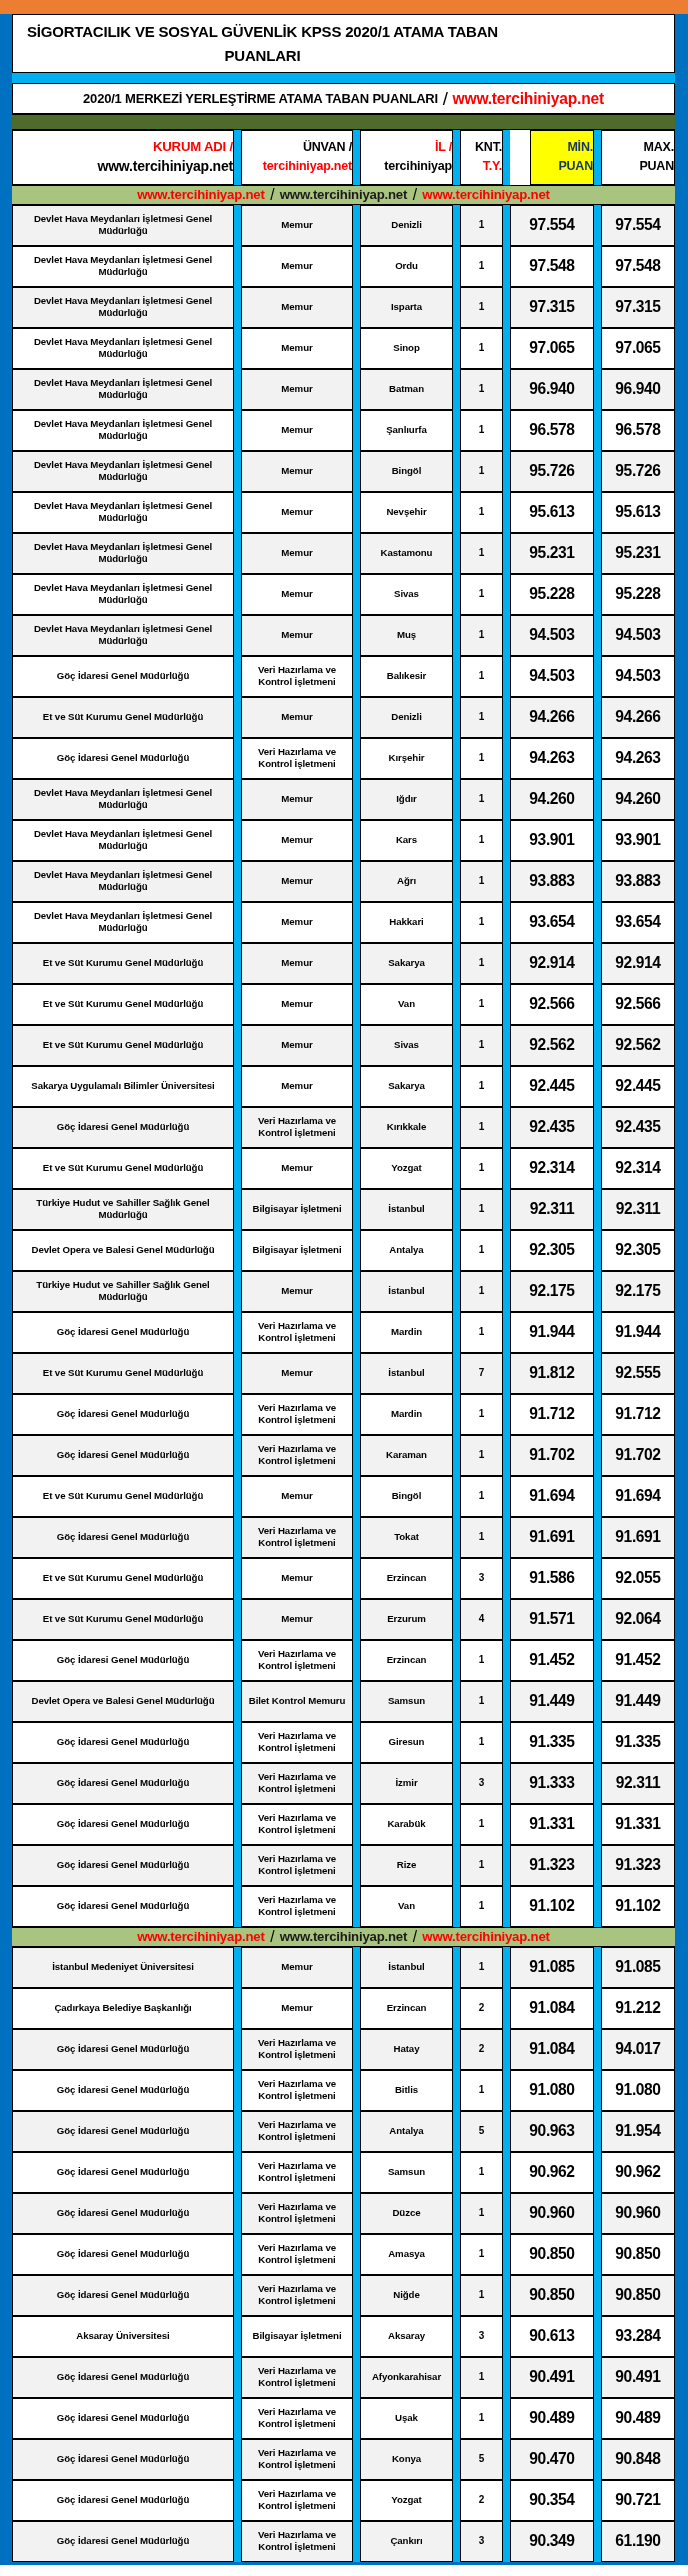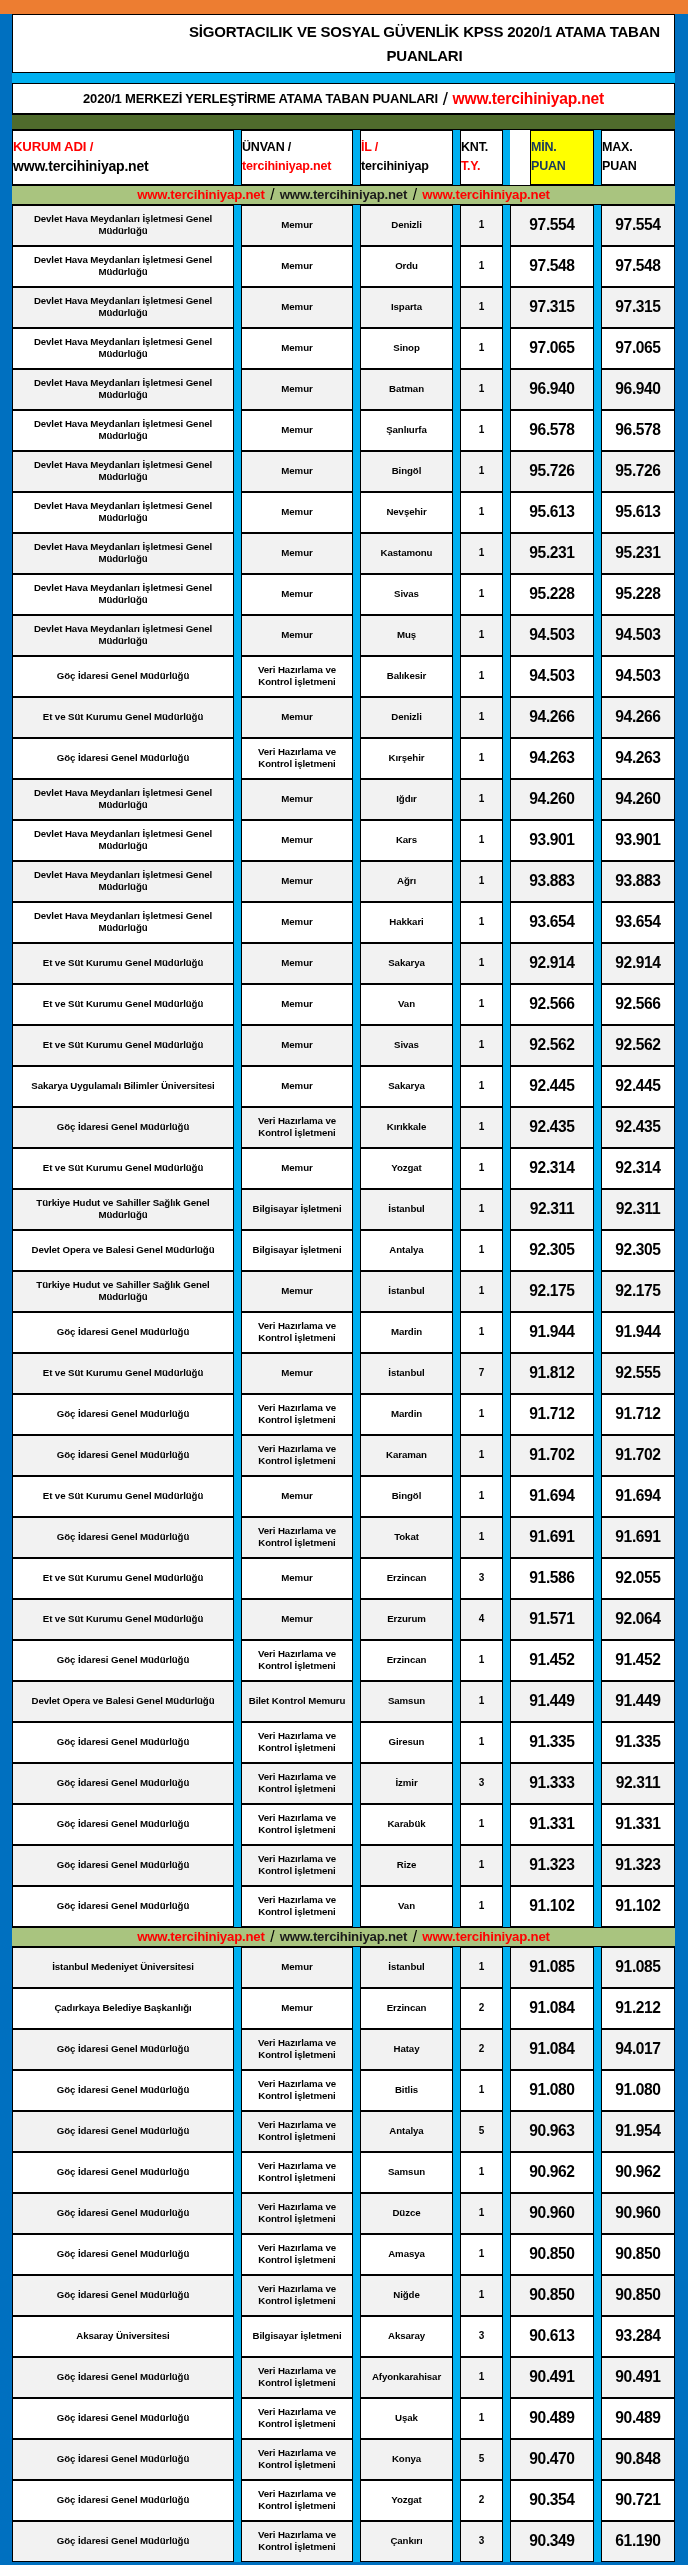--- a/index.html
+++ b/index.html
@@ -5,38 +5,38 @@
   html,body{margin:0;padding:0;background:#ffffff;}
   body{font-family:"Liberation Sans",sans-serif;font-weight:700;width:688px;}
   *{box-sizing:border-box;}
 
   .top-orange{height:14px;width:688px;background:var(--top-orange,#ED7D31);}
   .frame{width:688px;border-left:12.5px solid var(--frame-blue,#0070C0);
          border-right:13.2px solid var(--frame-blue,#0070C0);
          border-bottom:3.9px solid var(--frame-blue,#0070C0);background:#fff;}
 
   .title-box{border:1.6px solid #000;background:#fff;min-height:59px;display:flex;
-             align-items:center;justify-content:flex-end;text-align:center;padding:4.7px 0;}
+             align-items:center;justify-content:flex-start;text-align:center;padding:4.7px 0;}
   .title-box .t{max-width:499px;font-size:15px;line-height:1.55;letter-spacing:-0.2px;color:#000;}
 
   .cyan-bar{height:10px;background:var(--cyan,#00B0F0);}
 
   .subtitle-box{border:1.6px solid #000;background:#fff;min-height:31px;display:flex;
                 align-items:center;justify-content:center;gap:4.7px;text-align:center;}
   .subtitle-box .lbl{font-size:13px;letter-spacing:-0.2px;color:#000;}
   .subtitle-box .slash{font-size:18.7px;font-weight:400;color:#000;}
   .subtitle-box .url{font-size:15.6px;letter-spacing:-0.2px;color:var(--red,#FF0000);}
 
   .green-bar{height:15.6px;background:var(--dark-green,#4F6B2C);border-top:1.6px solid #000;border-bottom:1.6px solid #000;}
 
   .grid{display:grid;grid-template-columns:222px 7px 112px 7px 93px 7px 43px 7px 84px 7px 1fr;}
   .gap{background:var(--cyan,#00B0F0);}
 
   .hcell{background:#fff;border:1.6px solid #000;min-height:55px;display:flex;flex-direction:column;
-         align-items:flex-start;justify-content:center;line-height:1.5;font-size:12.5px;letter-spacing:-0.2px;}
+         align-items:flex-end;justify-content:center;line-height:1.5;font-size:12.5px;letter-spacing:-0.2px;}
   .hcell .l1,.hcell .l2{display:block;}
   .h-kurum .l1{color:var(--red,#FF0000);font-size:13.2px;}
   .h-kurum .l2{color:#000;font-size:14px;}
   .h-unvan .l1{color:#000;}
   .h-unvan .l2{color:var(--red,#FF0000);}
   .h-il .l1{color:var(--red,#FF0000);}
   .h-il .l2{color:#000;}
   .h-knt .l1{color:#000;}
   .h-knt .l2{color:var(--red,#FF0000);}
   .h-min{background:var(--min-header-yellow,#FFFF00);color:var(--min-header-navy,#17375E);margin-left:20px;}

